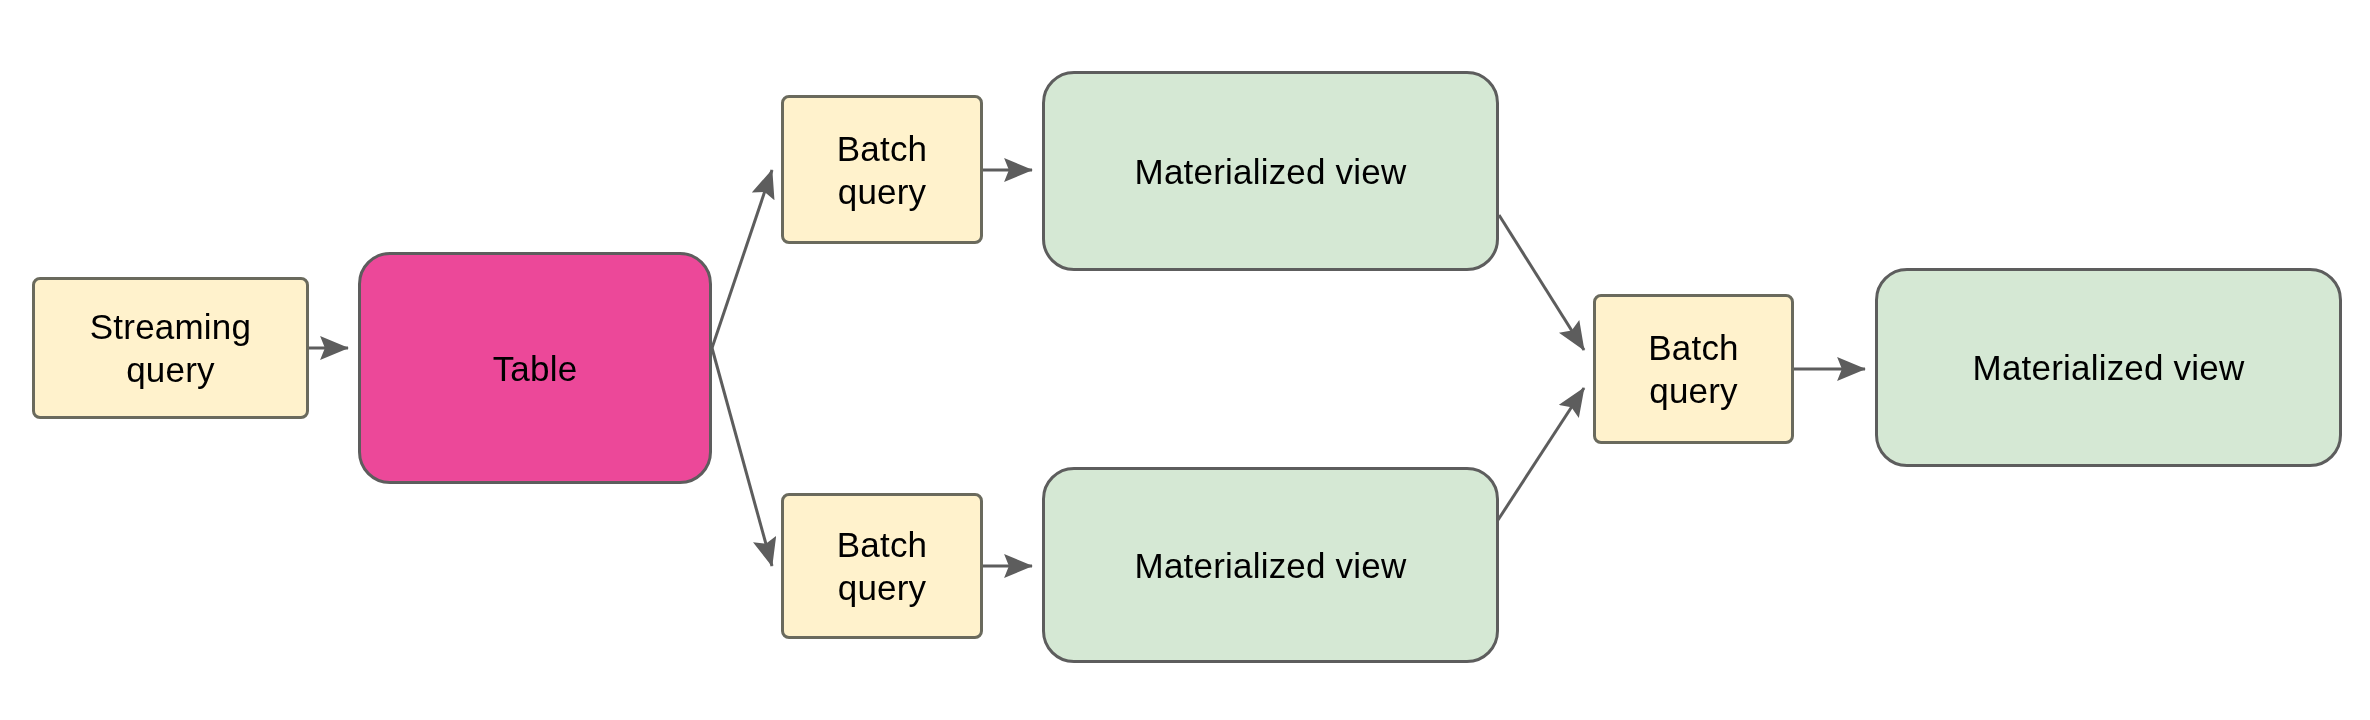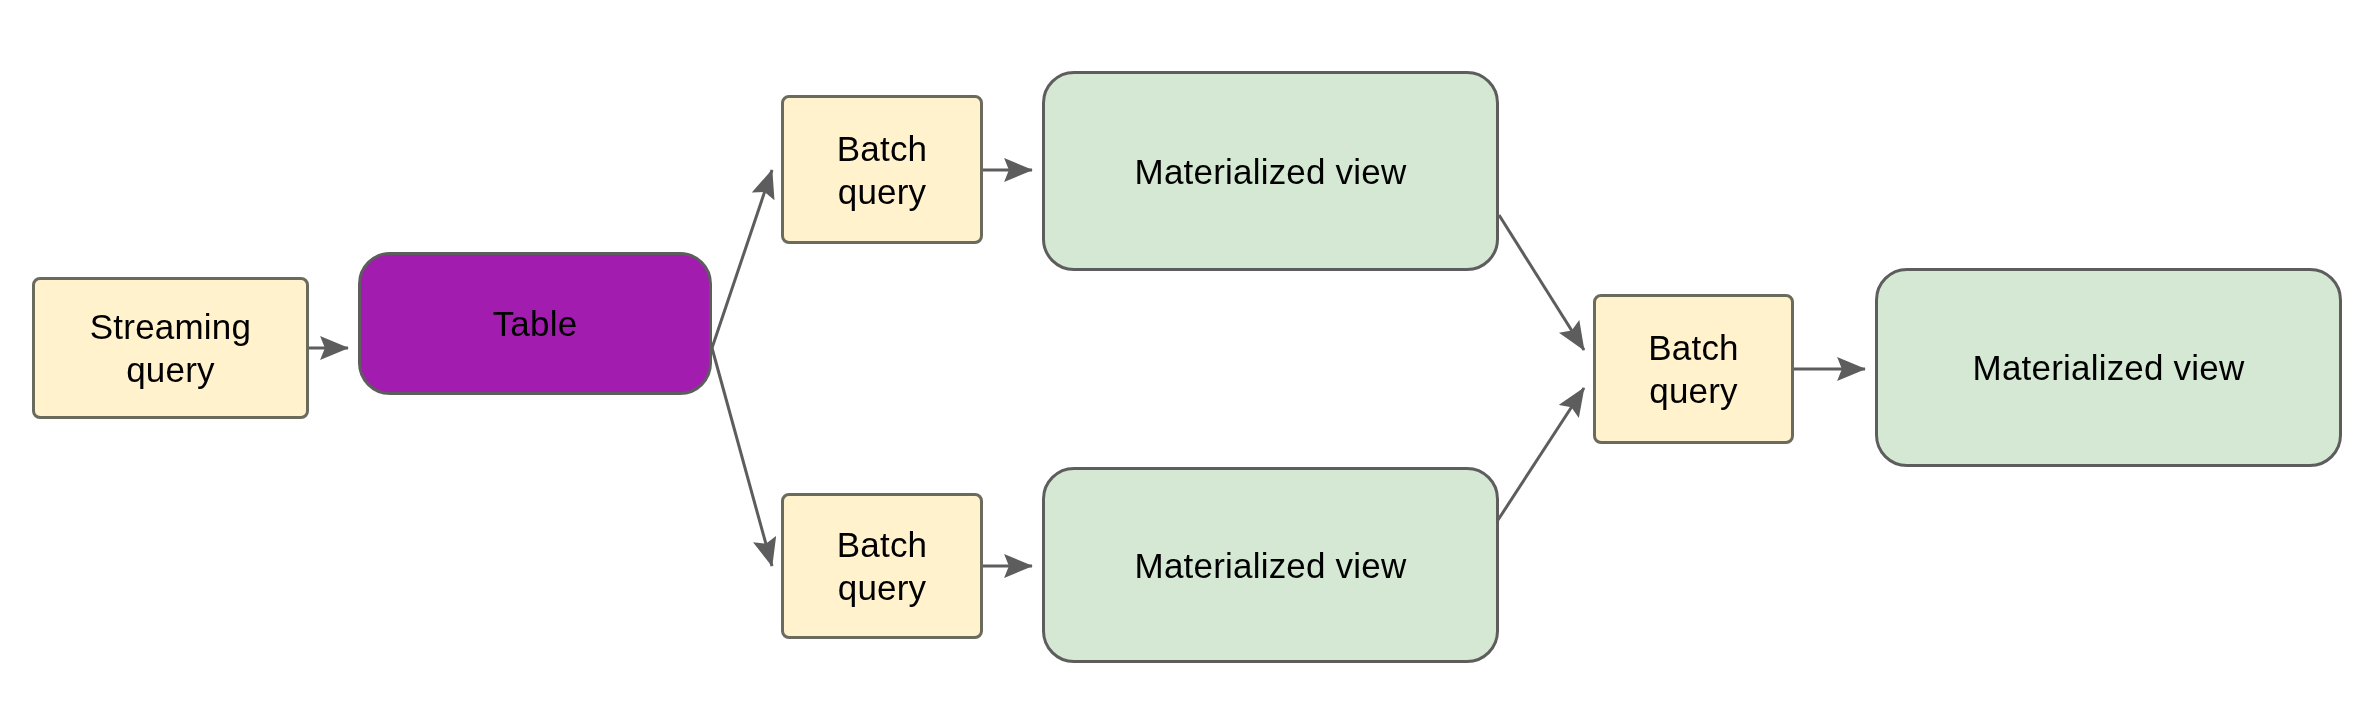--- a/index.html
+++ b/index.html
@@ -83,21 +83,21 @@
 
       <line x1="1794" y1="369" x2="1865" y2="369" marker-end="url(#ah)"></line>
     </g>
   </svg>
 
   <div class="node node-process" style="left: 32px; top: 277px; width: 277px; height: 142px; background: rgb(255, 242, 204); border-color: rgb(106, 106, 93); color: rgb(0, 0, 0); text-align: center;">
     <span class="node-label">Streaming
 query</span>
   </div>
 
-  <div class="node node-store" style="left: 358px; top: 252px; width: 354px; height: 143px; background: #a21caf; border-color: rgb(93, 93, 93); color: rgb(0, 0, 0);">
+  <div class="node node-store" style="left: 358px; top: 252px; width: 354px; height: 232px; background: #ec4899; border-color: rgb(93, 93, 93); color: rgb(0, 0, 0);">
     <span class="node-label">Table</span>
   </div>
 
   <div class="node node-process" style="left: 781px; top: 95px; width: 202px; height: 149px; background: rgb(255, 242, 204); border-color: rgb(106, 106, 93); color: rgb(0, 0, 0);">
     <span class="node-label">Batch
 query</span>
   </div>
 
   <div class="node node-store" style="left: 1042px; top: 71px; width: 457px; height: 200px; background: rgb(213, 232, 212); border-color: rgb(93, 93, 93); color: rgb(0, 0, 0);">
     <span class="node-label">Materialized view</span>

